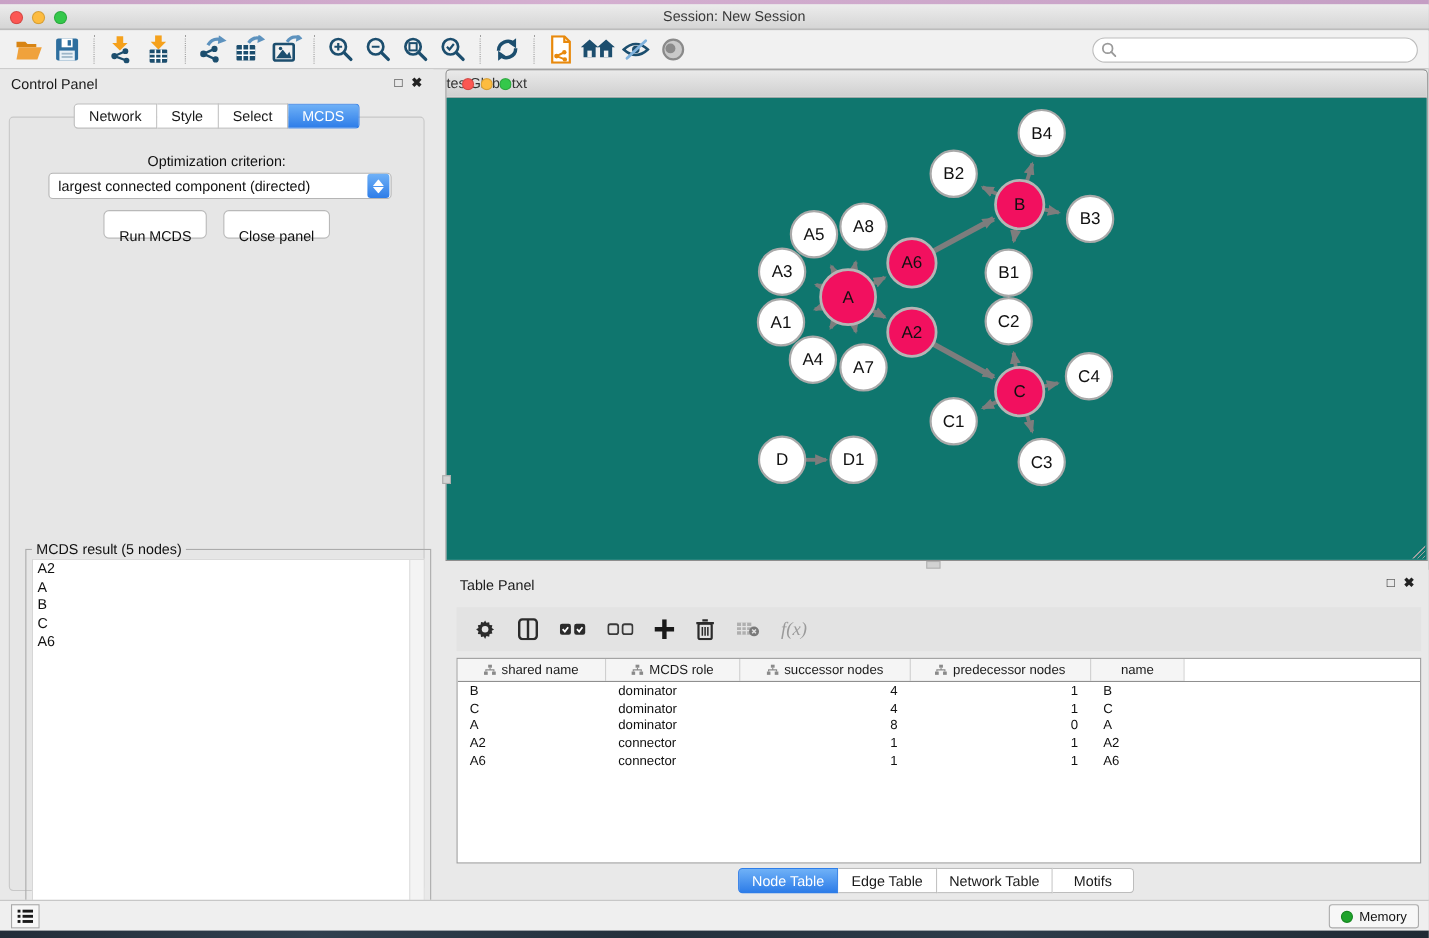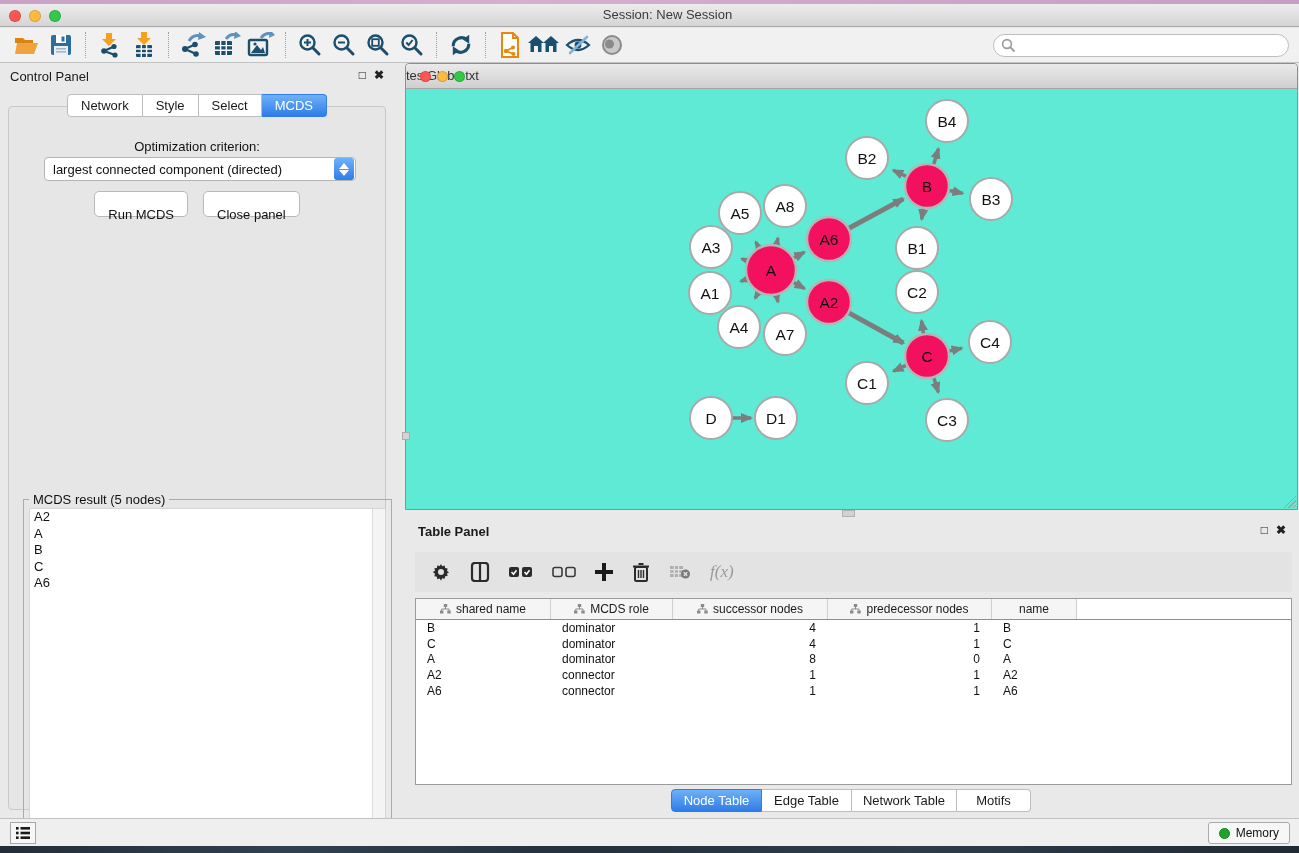--- a/index.html
+++ b/index.html
@@ -58,21 +58,21 @@
   .result-item { font-size:13px; line-height:16.5px; padding-left:4px; color:#111; }
 
   
   .net-window { position:absolute; left:405px; top:63px; width:893px; height:447px; background:#fff;
     border:1px solid #8E8E8E; border-radius:4px 4px 0 0; }
   .net-titlebar { position:absolute; top:0; left:0; right:0; height:25px; background:linear-gradient(#EAEAEA,#CFCFCF);
     border-bottom:1px solid #A6A6A6; border-radius:4px 4px 0 0; }
   .net-titlebar .traffic { left:14px; top:7px; gap:6px; }
   .net-titlebar .light { width:11px; height:11px; }
   .net-title-text { text-align:left; line-height:24px; font-size:13px; color:#333; }
-  .net-canvas { position:absolute; top:25px; left:0; right:0; bottom:0; background:#5eead4; overflow:hidden; }
+  .net-canvas { position:absolute; top:25px; left:0; right:0; bottom:0; background:#0f766e; overflow:hidden; }
   .resize-grip { position:absolute; right:1px; bottom:1px; width:14px; height:14px;
     background:repeating-linear-gradient(135deg, transparent 0 2px, #9F9F9F 2px 3px);
     clip-path:polygon(100% 0, 100% 100%, 0 100%); }
   .edge-grip-left { position:absolute; left:-4px; top:368px; width:8px; height:8px; background:#D3D3D3; border:1px solid #ACACAC; }
   .split-grip { position:absolute; left:842px; top:510px; width:13px; height:7px; background:#D2D2D2; border:1px solid #B2B2B2; }
 
   
   .table-panel { position:absolute; left:405px; top:518px; width:894px; height:300px; background:#E9E9E9; }
   .tp-toolbar { position:absolute; left:10px; top:34px; width:877px; height:40px; background:#E3E3E3;
     display:flex; align-items:center; gap:19px; padding-left:16px; }
@@ -376,21 +376,21 @@
           <circle cx="370" cy="329" r="21" fill="#FFFFFF" stroke="#A9A9A9" stroke-width="2"></circle>
           <text x="370" y="329.5" text-anchor="middle" dominant-baseline="central" font-size="15.5" fill="#111" font-family="&quot;Liberation Sans&quot;, sans-serif">D1</text>
         </svg>
     </div>
     <div class="resize-grip"></div>
     <div class="edge-grip-left"></div>
   </div>
   <div class="split-grip"></div>
 
   <div class="table-panel">
-    <div class="panel-head" style="left:13px;font-weight:bold;">Table Panel</div>
+    <div class="panel-head" style="left:13px;">Table Panel</div>
     <div class="panel-icons" style="right:13px;">
       <span>□</span>
       <span style="font-weight:bold;">✖</span>
     </div>
     <div class="tp-toolbar">
       <div class="ticon">
         <svg width="20" height="20" viewBox="0 0 20 20">
             <path d="M10 2 l1.2 2.2 2.5-.6 .4 2.5 2.5.4-.6 2.5 2.2 1.2-2.2 1.2 .6 2.5-2.5.4-.4 2.5-2.5-.6L10 18.8 8.8 16.6l-2.5.6-.4-2.5-2.5-.4 .6-2.5L1.8 10 4 8.8l-.6-2.5 2.5-.4 .4-2.5 2.5.6z" fill="#2b2b2b"></path>
             <circle cx="10" cy="10" r="3" fill="#E3E3E3"></circle>
           </svg>

